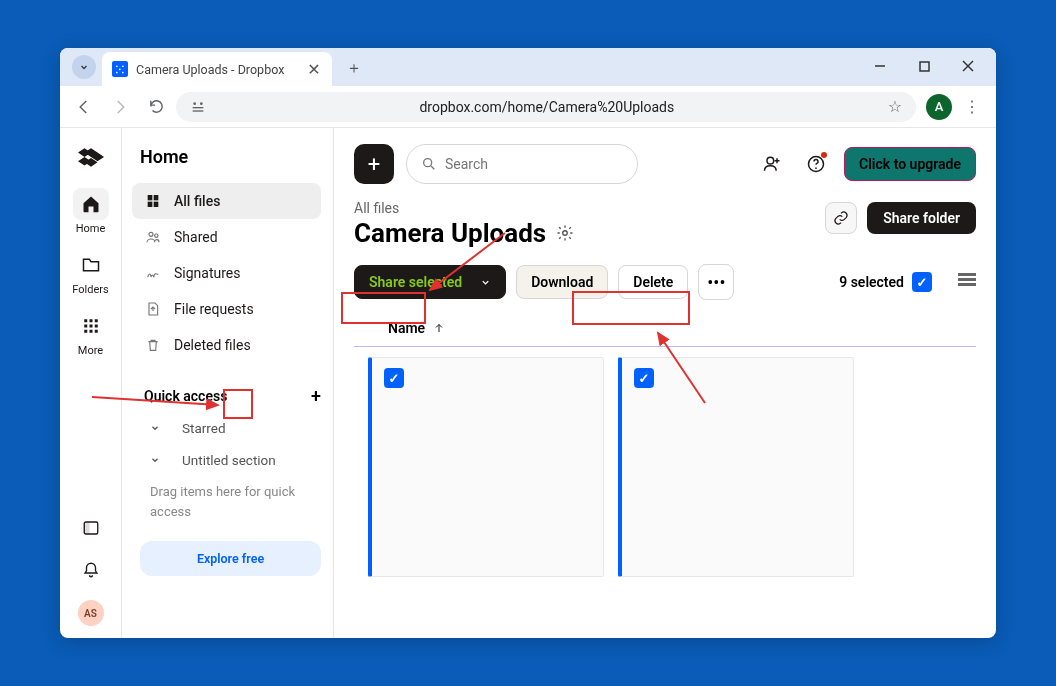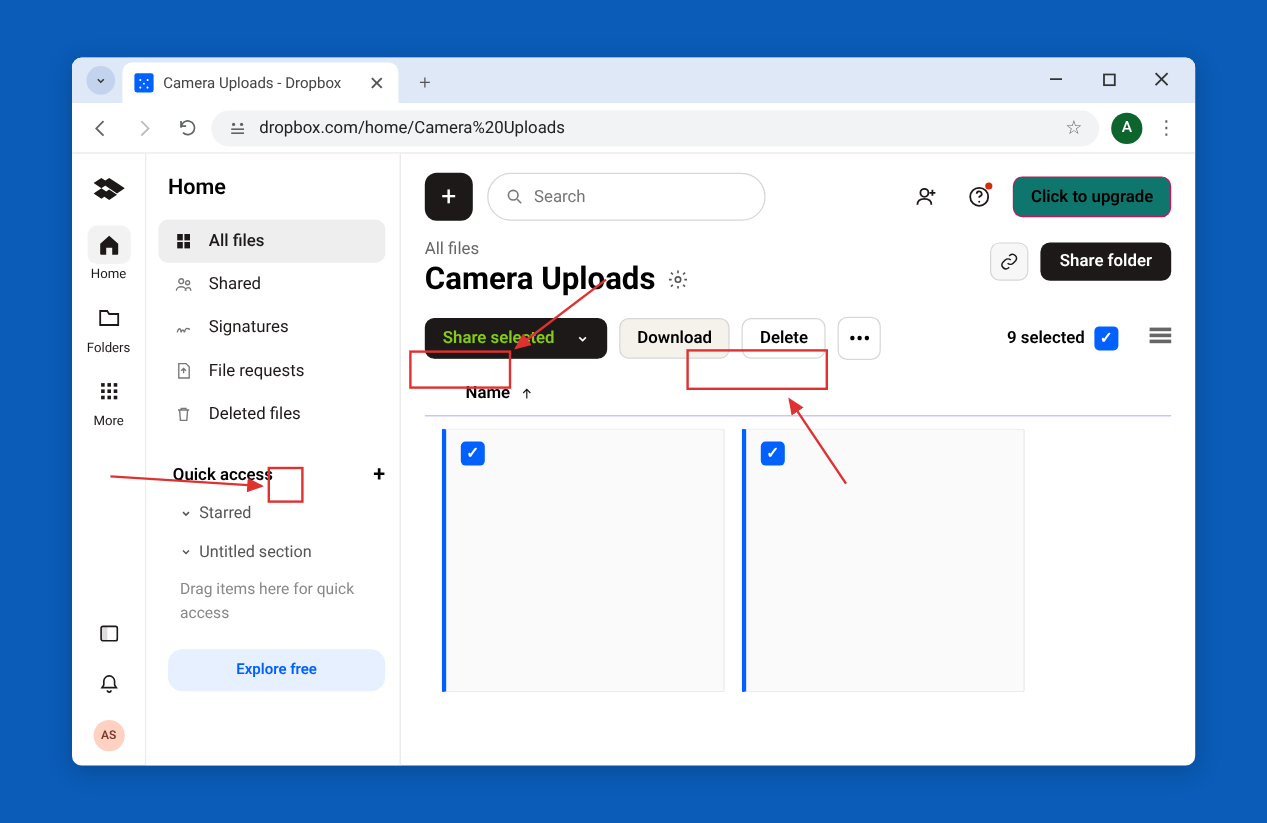--- a/index.html
+++ b/index.html
@@ -13,21 +13,21 @@
 .tab-favicon { width: 16px; height: 16px; background: #0061ff; border-radius:2px; display:flex;align-items:center;justify-content:center;color:#fff;font-size:10px;font-weight:bold; }
 .tab-title { font-size: 12.5px; color: #444; flex:1; }
 .tab-close { width:16px;height:16px;display:flex;align-items:center;justify-content:center;color:#555;cursor:pointer; }
 .new-tab-btn { width:28px;height:28px;display:flex;align-items:center;justify-content:center;color:#555;margin-left:8px;margin-bottom:4px;cursor:pointer; }
 .win-controls { margin-left:auto; display:flex; gap:4px; padding-right:8px; margin-bottom:6px;}
 .win-btn { width:40px; height:28px; display:flex;align-items:center;justify-content:center;cursor:pointer; }
 
 .addr-bar { height: 42px; background:#fff; border-bottom:1px solid #e6e6e6; display:flex;align-items:center; padding:0 8px; gap:4px; }
 .nav-btn { width:32px;height:32px;display:flex;align-items:center;justify-content:center;border-radius:16px;cursor:pointer;color:#5f6368; }
 .nav-btn.disabled { color:#bbb; }
-.url-box { flex:1; height:30px; background:#f1f3f4; border-radius:15px; display:flex;align-items:center; padding:0 14px; gap:10px; }
+.url-box { flex:1; height:30px; background:#f1f3f4; border-radius:15px; display:flex;align-items:center; padding:0 14px; gap:10px;text-align:center; }
 .site-info-icon { color:#5f6368; font-size:13px; }
 .url-text { font-size:14px; color:#202124; flex:1; }
 .star-btn { color:#5f6368; }
 .profile-avatar { width:26px;height:26px;border-radius:13px;background:#0d652d;color:#fff;display:flex;align-items:center;justify-content:center;font-size:13px;font-weight:500;margin-left:6px; }
 .kebab { width:32px;height:32px;display:flex;align-items:center;justify-content:center;cursor:pointer;color:#5f6368; }
 
 
 .app { flex:1; display:flex; overflow:hidden; position:relative; }
 .thin-sidebar { width:62px; border-right:1px solid #e7e7e7; display:flex;flex-direction:column;align-items:center;padding-top:16px; gap:2px; }
 .dropbox-logo { width:28px;height:28px;margin-bottom:8px;display:flex;align-items:center;justify-content:center; }
@@ -40,21 +40,21 @@
 .sb-avatar { width:26px;height:26px;border-radius:13px;background:#ffd1c2;color:#7a3e2e;display:flex;align-items:center;justify-content:center;font-size:10px;font-weight:600;margin:8px 0 12px 0; }
 
 .nav-panel { width:212px; border-right:1px solid #e7e7e7; padding:14px 0 0 10px; background:#fff; position:relative; overflow-y:auto; }
 .nav-panel::-webkit-scrollbar{width:10px;} .nav-panel::-webkit-scrollbar-thumb{background:#c1c1c1;border-radius:5px;}
 .nav-title { font-size:18px; font-weight:600; padding:4px 0 16px 8px; }
 .nav-link { height:36px; display:flex;align-items:center;gap:12px;padding:0 12px;border-radius:8px;cursor:pointer;color:#1e1919;font-size:14px;margin-right:12px; }
 .nav-link.selected { background:#eee; font-weight:500; }
 .nav-link-icon { width:18px;display:flex;align-items:center;justify-content:center;color:#666; }
 .nav-section { margin-top:16px; }
 .nav-sec-head { display:flex;align-items:center;justify-content:space-between;padding:6px 12px;font-weight:600;font-size:14px; }
-.nav-sub { font-size:13.5px; padding:8px 12px 8px 18px;color:#555;cursor:pointer;display:flex;align-items:center;gap:6px; }
+.nav-sub { font-size:13.5px; padding:8px 12px 8px 18px;color:#555;cursor:pointer;display:flex;align-items:center;gap:22px; }
 .nav-hint { font-size:13px; color:#888; padding:6px 12px 6px 18px; line-height:1.5; }
 .explore-card { margin:14px 12px 8px 8px; background:#e7f0fe; border-radius:12px; padding:10px 26px; font-size:12.5px; color:#0061ff; font-weight:600; text-align:center; }
 
 .main { flex:1; position:relative; overflow-y:auto; }
 .main::-webkit-scrollbar{width:12px;background:#f7f7f7;} .main::-webkit-scrollbar-thumb{background:#c8c8c8;border-radius:6px;}
 .topbar { display:flex;align-items:center;gap:12px;padding:16px 20px; }
 .add-btn { width:40px;height:40px;border-radius:10px;background:#1e1919;color:#fff;display:flex;align-items:center;justify-content:center;font-size:22px;cursor:pointer; }
 .search-box { flex:0 0 228px;height:40px;border:1px solid #d6d6d6;border-radius:22px;display:flex;align-items:center;padding:0 14px;gap:8px;color:#666; }
 .search-input { border:none;outline:none;font-size:14px;flex:1;background:transparent; }
 .topbar-spacer { flex:1; }

